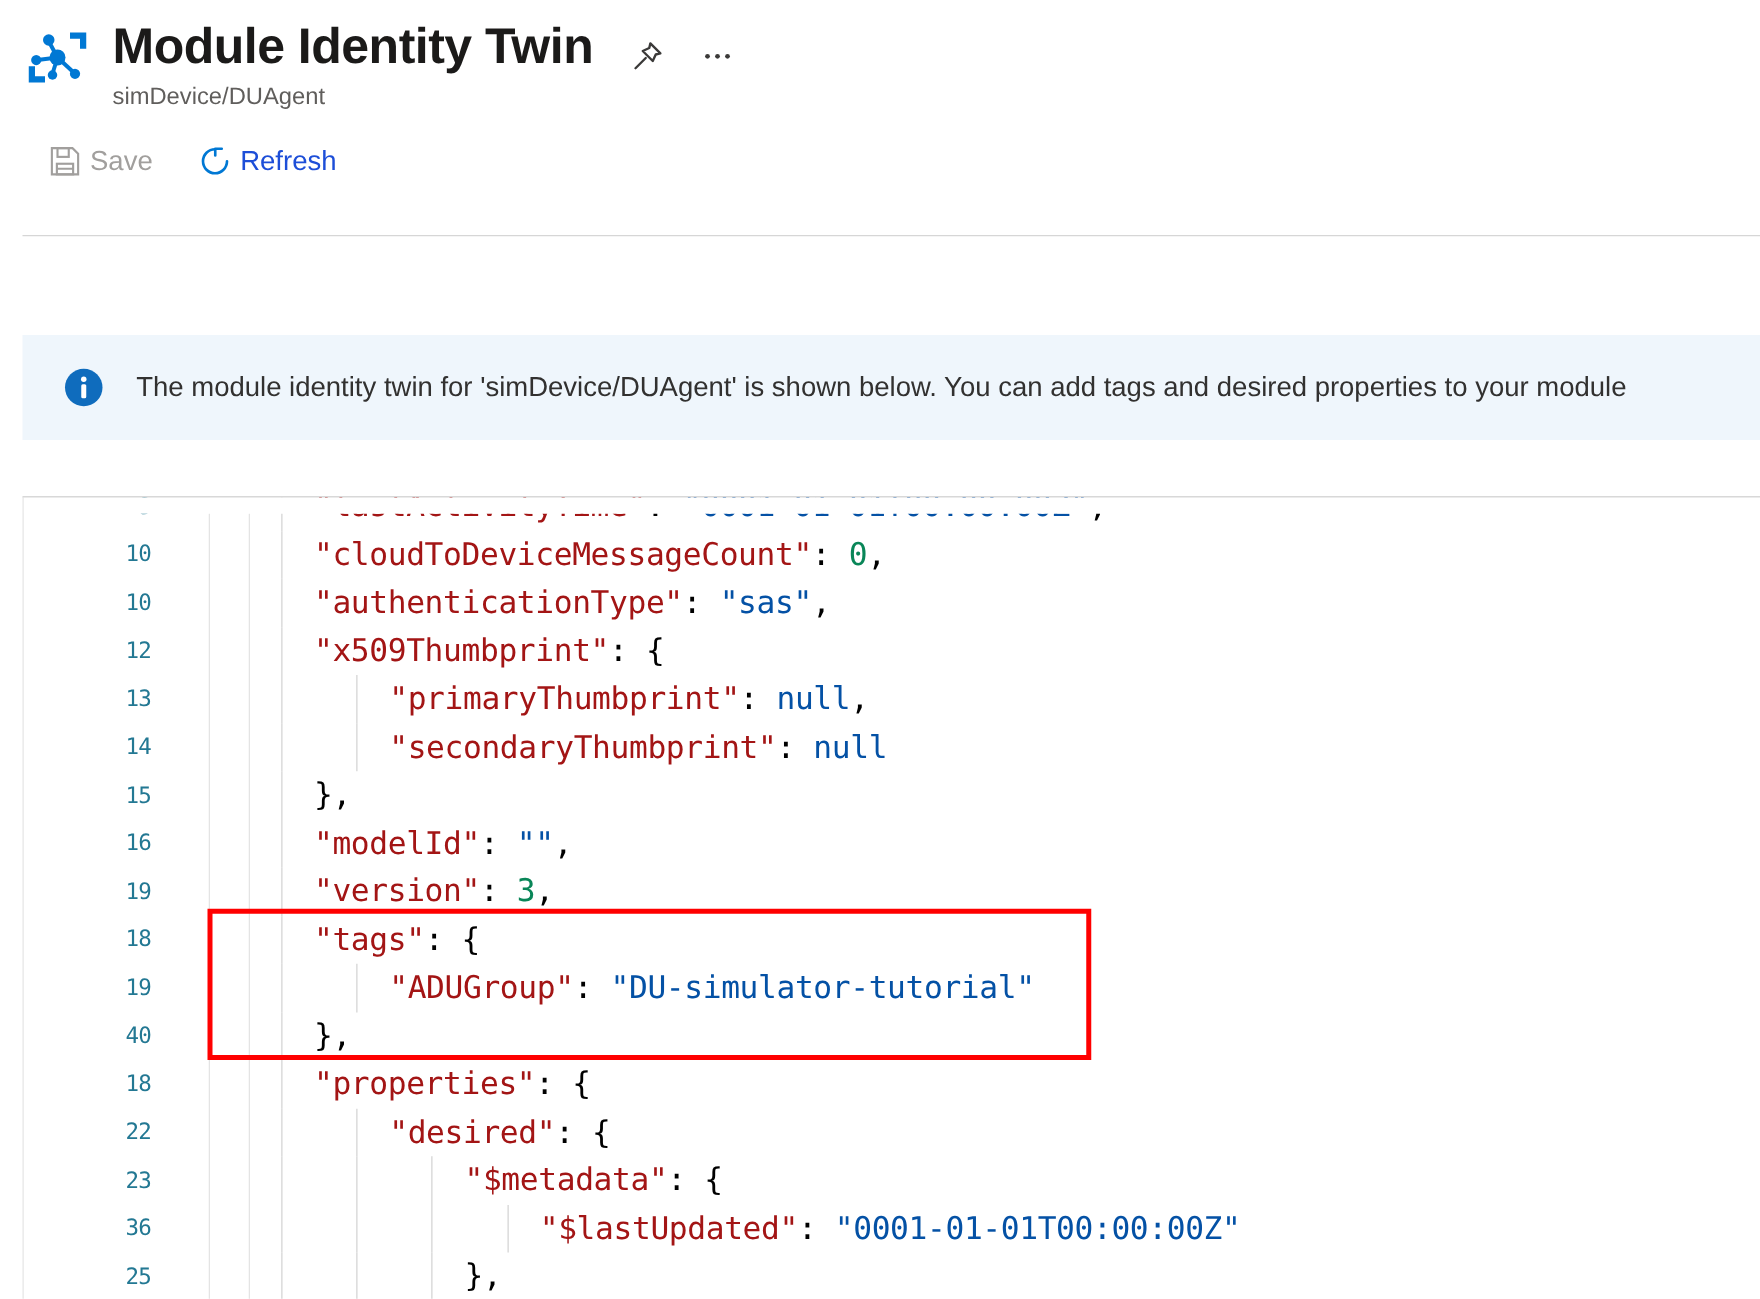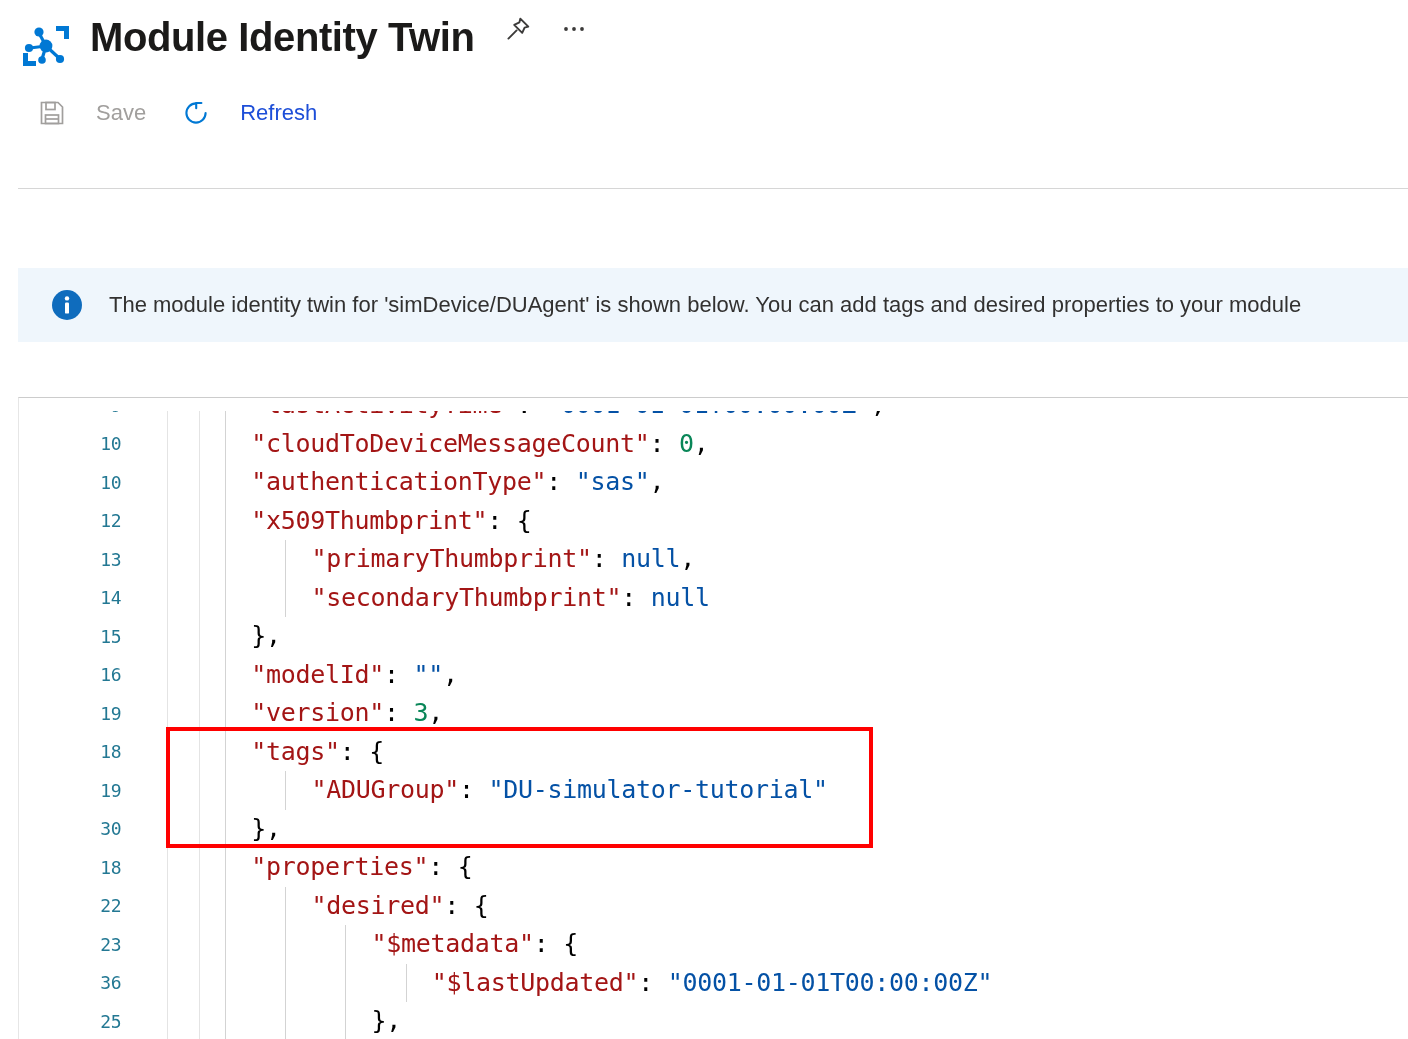--- a/index.html
+++ b/index.html
@@ -32,21 +32,21 @@
     flex: 0 0 56px;
     margin-top: 4px;
   }
   .title-block {
     margin-left: 16px;
     display: flex;
     flex-direction: column;
   }
   .title-line {
     display: flex;
-    align-items: flex-start;
+    align-items: flex-end;
   }
   .page-title {
     font-size: 40px;
     font-weight: 600;
     line-height: 46px;
     letter-spacing: -0.4px;
     color: #1b1a19;
     white-space: nowrap;
   }
   .title-actions {
@@ -74,21 +74,21 @@
   .toolbar {
     display: flex;
     align-items: center;
     padding: 18px 0 0 38px;
     gap: 36px;
     height: 42px;
   }
   .cmd {
     display: flex;
     align-items: center;
-    gap: 30px;
+    gap: 6px;
     cursor: pointer;
     user-select: none;
   }
   .cmd.disabled {
     cursor: default;
   }
   .cmd-label {
     font-size: 22px;
     line-height: 26px;
     color: #1d4ed8;
@@ -111,21 +111,21 @@
     height: 1px;
     background: #d6d6d6;
   }
 
   
   .info-banner {
     position: absolute;
     left: 18px;
     right: 0;
     top: 268px;
-    height: 74px;
+    height: 84px;
     background: #eff6fc;
     display: flex;
     align-items: center;
     padding-left: 33px;
     box-sizing: border-box;
     overflow: hidden;
   }
   .info-icon {
     width: 32px;
     height: 32px;
@@ -271,20 +271,21 @@
           </span>
           <span class="more-btn">
             <svg viewBox="0 0 26 26" width="26" height="26">
               <circle cx="5" cy="13" r="1.9" fill="#3b3a39"></circle>
               <circle cx="13" cy="13" r="1.9" fill="#3b3a39"></circle>
               <circle cx="21" cy="13" r="1.9" fill="#3b3a39"></circle>
             </svg>
           </span>
         </div>
       </div>
+      <div class="subtitle">simDevice/DUAgent</div>
     </div>
   </div>
 
   <div class="toolbar">
     <div class="cmd disabled">
       <span class="cmd-icon">
         <svg viewBox="0 0 28 28" width="28" height="28" fill="none" stroke="#a19f9d" stroke-width="1.7">
           <path d="M3.5 3.5 h16.5 l4.5 4.5 v16.5 h-21 z"></path>
           <rect x="8" y="3.5" width="9" height="7"></rect>
           <rect x="7.5" y="16" width="13" height="8.5"></rect>
@@ -362,21 +363,21 @@
       </div>
       <div class="code-row">
         <div class="gutter">18</div>
         <div class="code-text" style="padding-left: 84.2px;"><span class="tok-key">"tags"</span><span class="tok-punct">: {</span></div>
       </div>
       <div class="code-row">
         <div class="gutter">19</div>
         <div class="code-text" style="padding-left: 144.4px;"><span class="tok-key">"ADUGroup"</span><span class="tok-punct">: </span><span class="tok-str">"DU-simulator-tutorial"</span></div>
       </div>
       <div class="code-row">
-        <div class="gutter">30</div>
+        <div class="gutter">40</div>
         <div class="code-text" style="padding-left: 84.2px;"><span class="tok-punct">},</span></div>
       </div>
       <div class="code-row">
         <div class="gutter">18</div>
         <div class="code-text" style="padding-left: 84.2px;"><span class="tok-key">"properties"</span><span class="tok-punct">: {</span></div>
       </div>
       <div class="code-row">
         <div class="gutter">22</div>
         <div class="code-text" style="padding-left: 144.4px;"><span class="tok-key">"desired"</span><span class="tok-punct">: {</span></div>
       </div>

